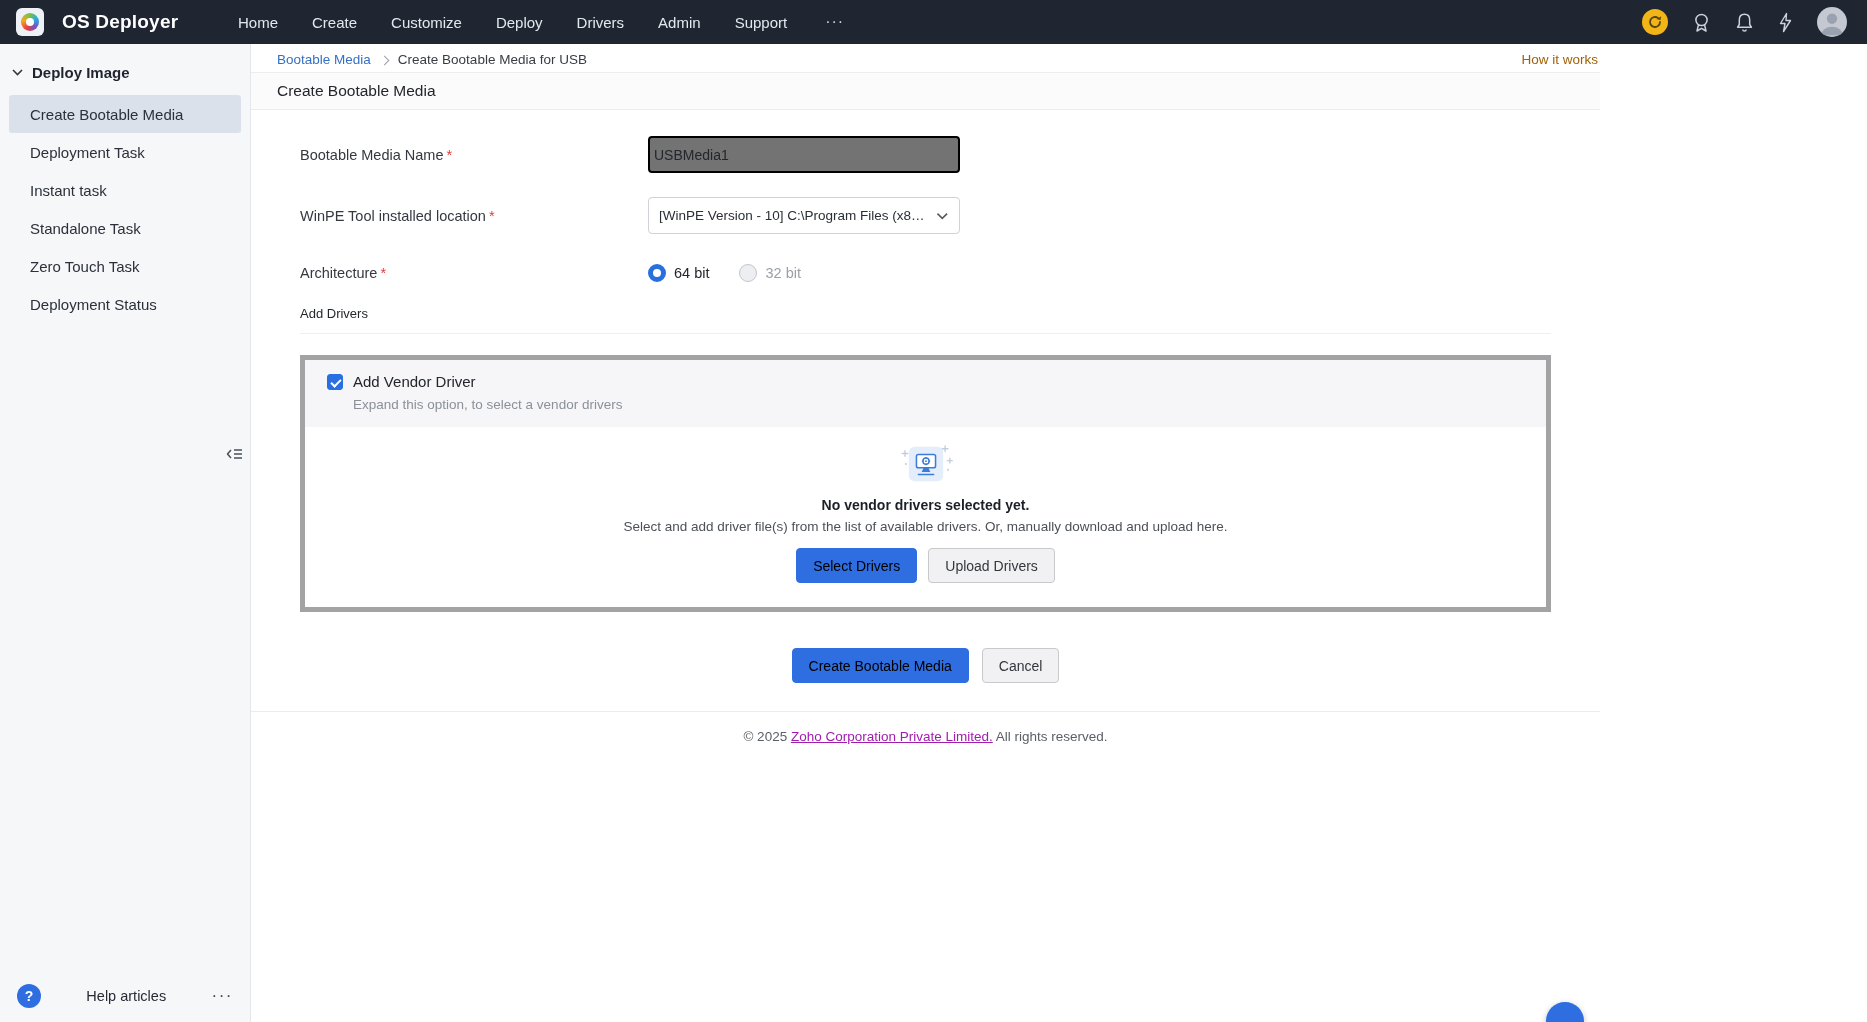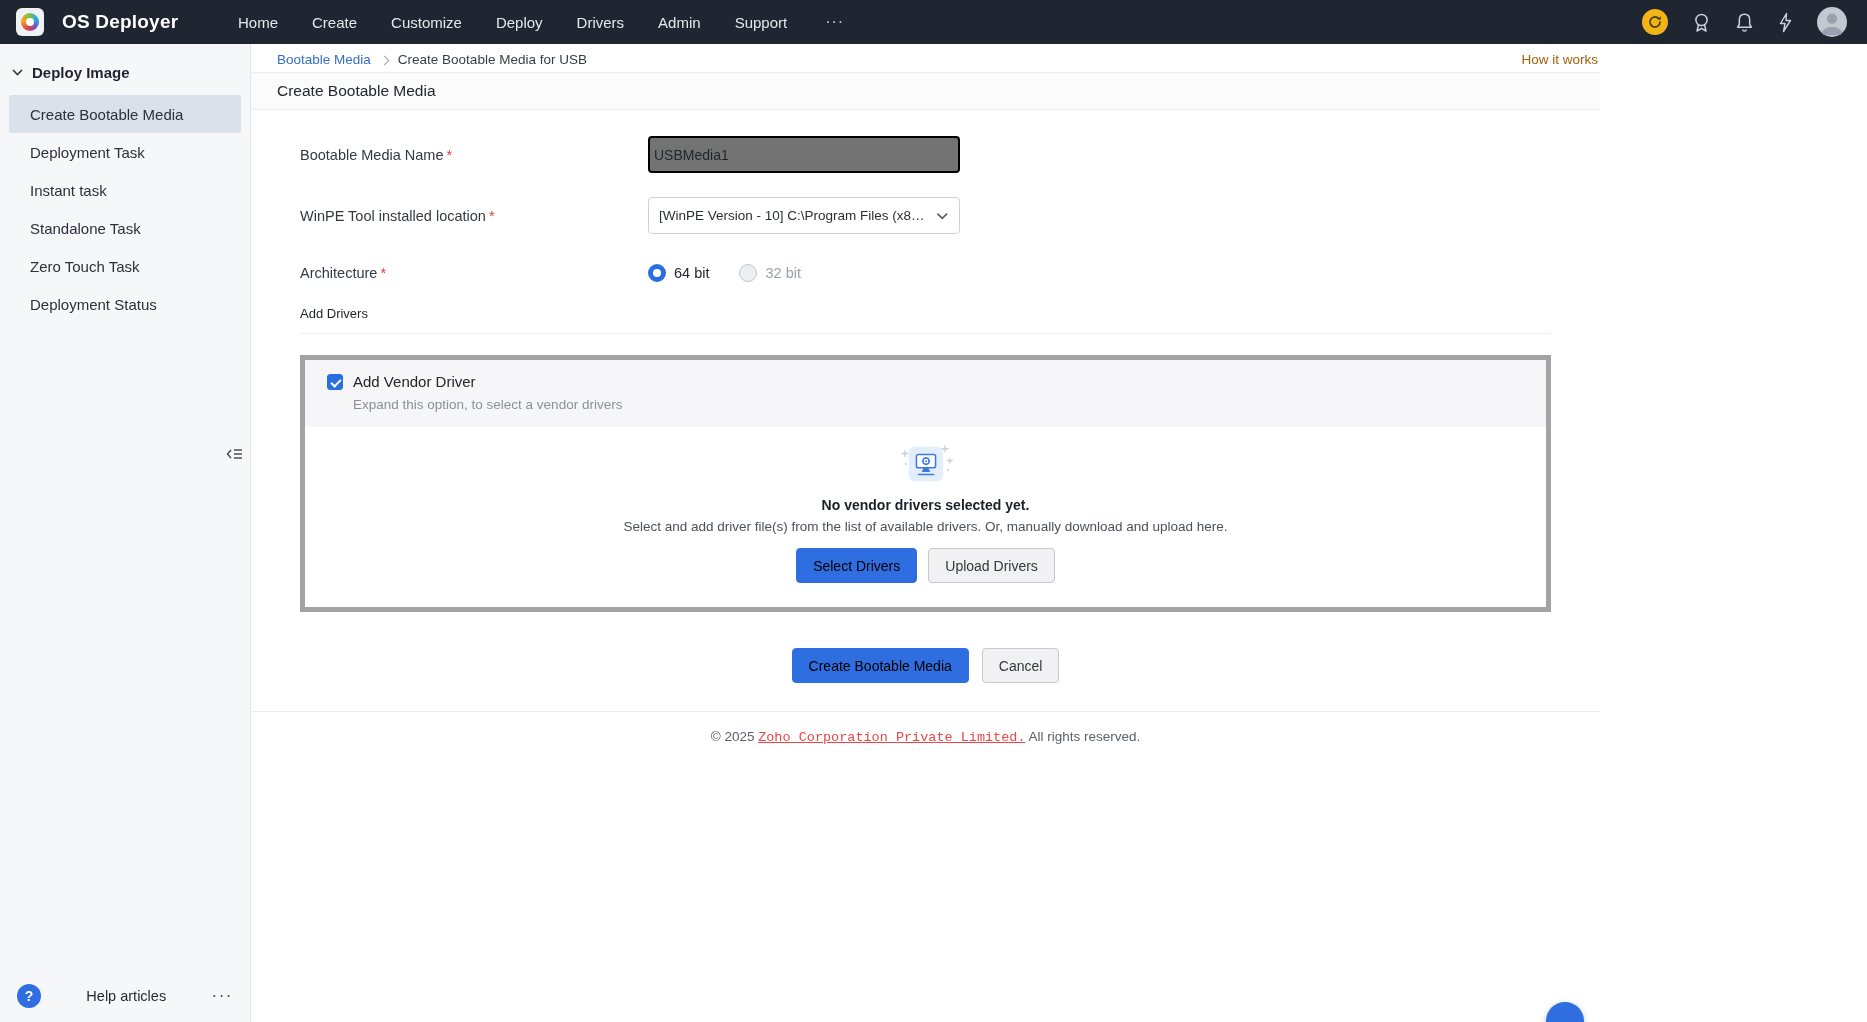--- a/index.html
+++ b/index.html
@@ -71,21 +71,21 @@
   .empty-title { font-size:14px; font-weight:bold; color:#1c2026; margin-top:8px; }
   .empty-desc { font-size:13.5px; color:#4c5158; margin-top:6px; }
   .empty-actions { margin-top:14px; display:flex; justify-content:center; gap:11px; }
   .btn { font-family:inherit; font-size:14px; border-radius:4px; padding:0 16px; height:35px; cursor:pointer; white-space:nowrap; }
   .btn.primary { background:#2f6ee0; border:1px solid #2f6ee0; color:#000000; }
   .btn.secondary { background:#f1f1f3; border:1px solid #c7c9cd; color:#33373d; }
   .repo-panel { margin-top:44px; border:1px solid #d7d9dc; background:#f6f6f8; padding:12px 22px 14px; }
   .repo-panel .check-sub { margin-top:6px; }
   .actions { margin-top:36px; display:flex; justify-content:center; gap:13px; }
   .footer { text-align:center; padding-top:17px; font-size:13.5px; color:#5b6067; }
-  .footer-link { color:#ef4444; text-decoration:underline; cursor:pointer;font-family:Liberation Mono, monospace; }
+  .footer-link { color:#a21caf; text-decoration:underline; cursor:pointer; }
   .chat-bubble { position:absolute; left:1546px; top:1002px; width:38px; height:38px; border-radius:50%; background:#2f6ee0; cursor:pointer; box-shadow:0 2px 6px rgba(0,0,0,.25); z-index:6; }
 </style>
 </head>
 <body>
 
 <div>
 
   <header class="navbar">
     <div class="brand">
       <span class="logo">

